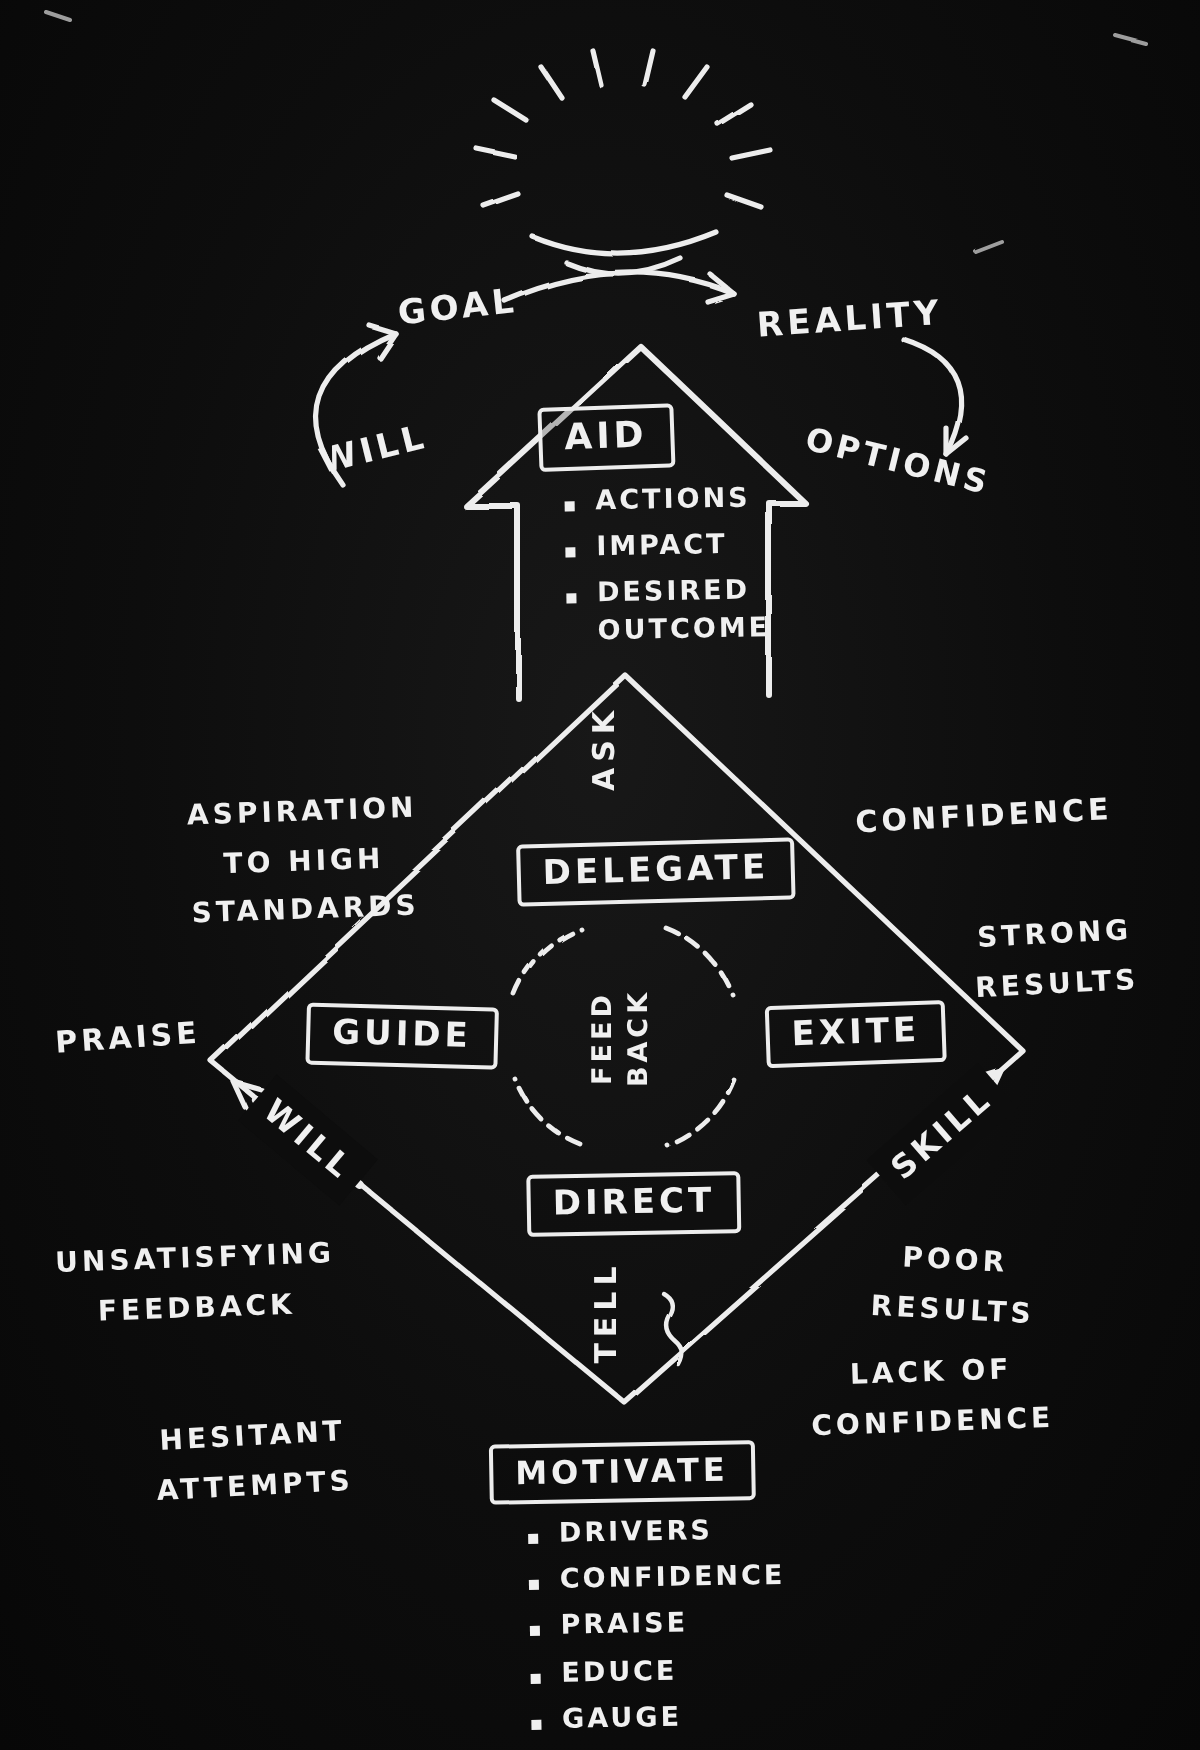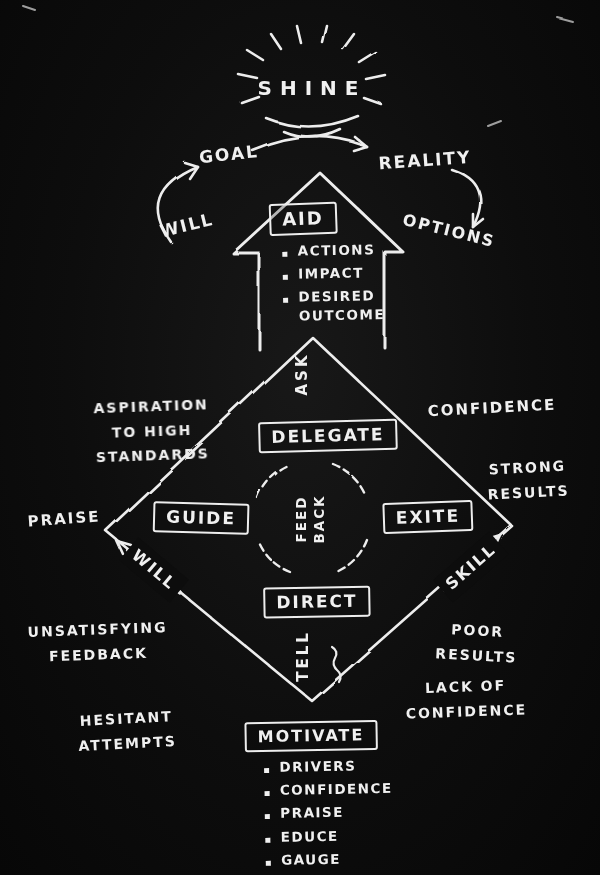--- a/index.html
+++ b/index.html
@@ -102,21 +102,20 @@
       </g>
 
       <g opacity="0.65" stroke-width="2">
         <line x1="488" y1="126" x2="501" y2="121"></line>
         <line x1="557" y1="17" x2="572" y2="21"></line>
         <line x1="36" y1="11" x2="24" y2="7"></line>
       </g>
     </g>
   </svg>
 
-  <div class="lbl" style="left:312px; top:88px; font-size:20px; letter-spacing:8px;">SHINE</div>
 
   <div class="lbl" style="left:229px; top:155px; font-size:17px; --r:-6deg;">GOAL</div>
   <div class="lbl" style="left:425px; top:161px; font-size:17px; --r:-4deg;">REALITY</div>
   <div class="lbl" style="left:187px; top:226px; font-size:17px; --r:-14deg;">WILL</div>
   <div class="lbl" style="left:449px; top:231px; font-size:16px; --r:14deg;">OPTIONS</div>
 
   <div class="lbl boxed" style="left:303px; top:219px; font-size:18px; --r:-2deg;">AID</div>
   <div class="bullets" style="left:282px; top:241px; --r:-1deg;">
     <div class="brow">
       <span class="dot"></span>

